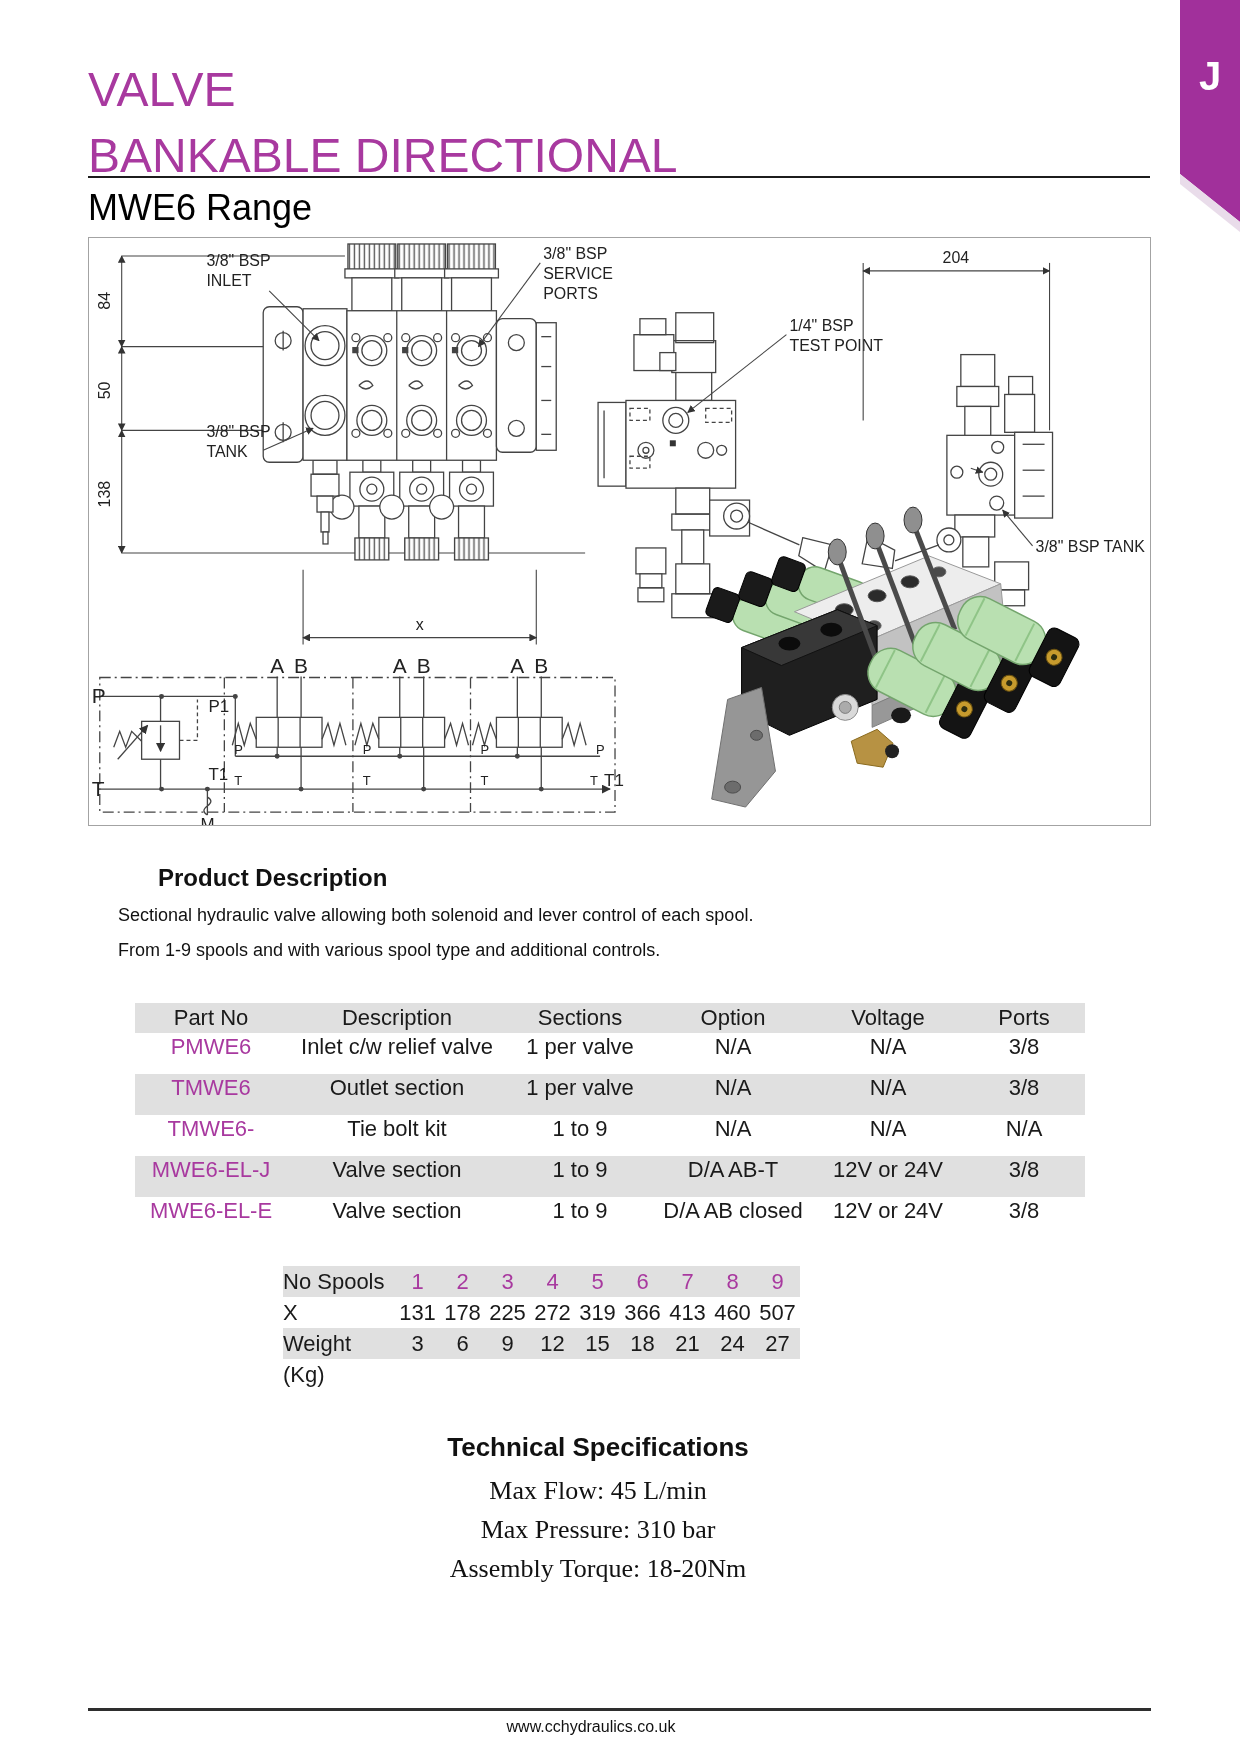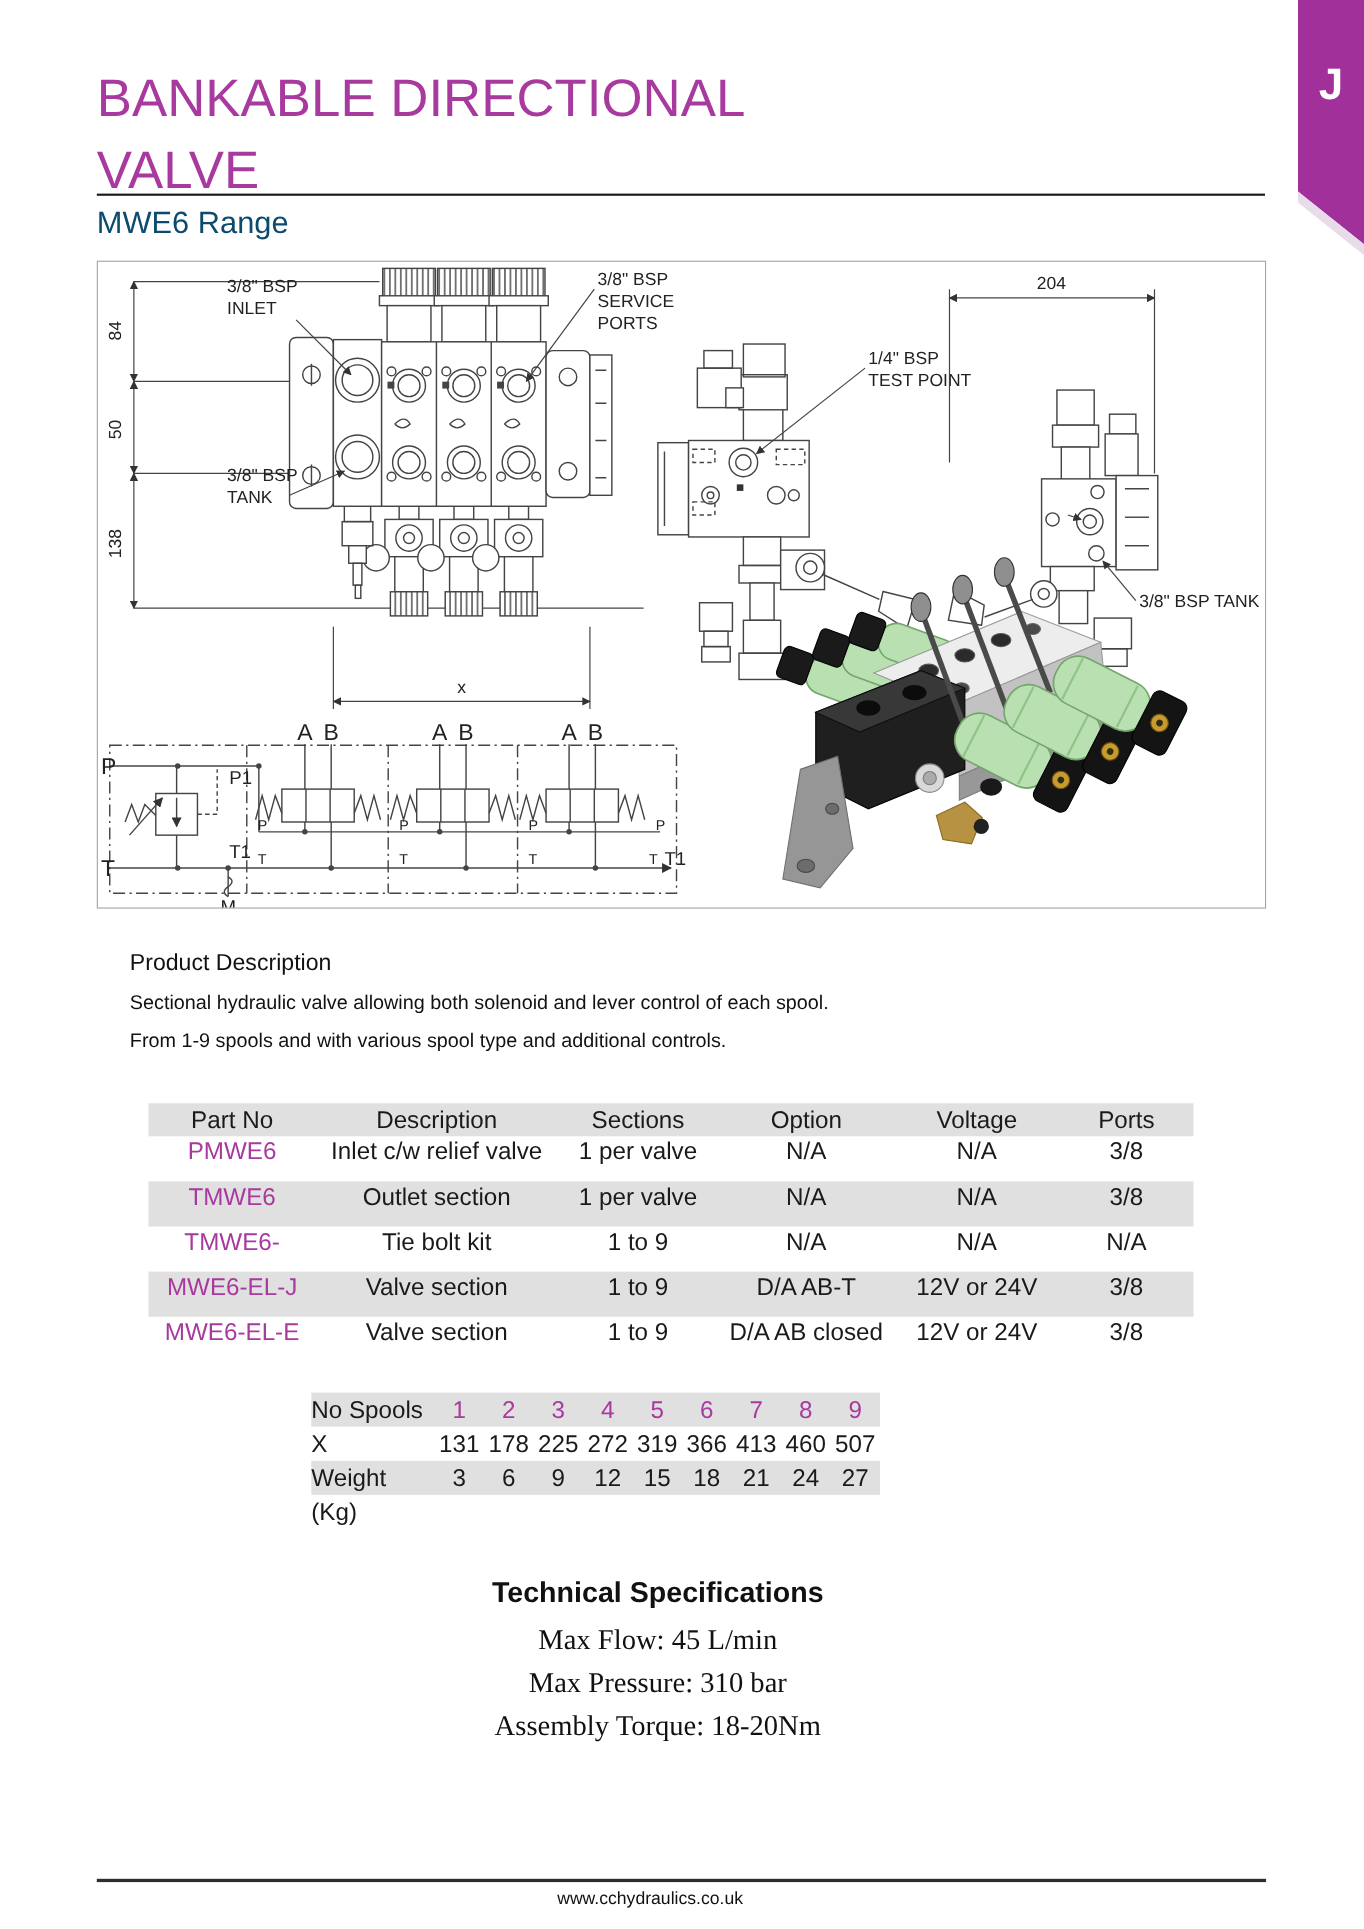--- a/index.html
+++ b/index.html
@@ -5,27 +5,27 @@
   * { margin:0; padding:0; box-sizing:border-box; }
   html,body { background:#fff; }
   body { font-family:"Liberation Sans", sans-serif; }
   .page { position:relative; width:1240px; height:1754px; background:#ffffff; overflow:hidden; }
 
   .jtab { position:absolute; top:0; right:0; width:60px; height:240px; }
 
   .title { position:absolute; left:88px; top:57px; font-size:48px; line-height:66px;
            color:#a8399f; letter-spacing:0px; }
   .rule  { position:absolute; left:88px; top:176px; width:1062px; height:2px; background:#1c1c1c; }
-  .subtitle { position:absolute; left:88px; top:187px; font-size:28px; color:#0c4a6e; }
+  .subtitle { position:absolute; left:88px; top:187px; font-size:36px; color:#000000; }
 
   .drawbox { position:absolute; left:88px; top:237px; width:1063px; height:589px;
              border:1px solid #a3a3a3; background:#fff; }
 
   .desc { position:absolute; left:118px; top:864px; width:960px; color:#111; }
-  .desc-h { font-size:21px; font-weight:normal; margin-bottom:6px; }
+  .desc-h { font-size:24px; font-weight:bold; margin-bottom:6px;margin-left:40px; }
   .desc-l { font-size:18px; line-height:35px; }
 
   .ptable { position:absolute; left:135px; top:1003px; width:950px; font-size:22px; color:#1a1a1a; }
   .pt-row { display:flex; height:41px; line-height:28px; }
   .pt-head { height:30px; line-height:30px; background:#e0e0e0; }
   .pt-cell { text-align:center; overflow:visible; white-space:nowrap; }
   .c0{width:152px;} .c1{width:220px;} .c2{width:146px;} .c3{width:160px;} .c4{width:150px;} .c5{width:122px;}
   .stripe { background:#e0e0e0; }
   .purple { color:#a8399f; }
 
@@ -60,22 +60,22 @@
 
 <div class="page">
 
   <svg class="jtab" viewBox="0 0 60 240">
     <polygon points="0,0 60,0 60,222 0,174" fill="#a1309b"></polygon>
     <polygon points="0,174 60,222 60,232 0,184" fill="#e9dcea"></polygon>
     <text x="30" y="90" text-anchor="middle" font-size="40" font-weight="bold" fill="#ffffff" font-family="Liberation Sans, sans-serif">J</text>
   </svg>
 
   <div class="title">
+    <div>VALVE</div>
     <div>BANKABLE DIRECTIONAL</div>
-    <div>VALVE</div>
   </div>
   <div class="rule"></div>
   <div class="subtitle">MWE6 Range</div>
 
   <div class="drawbox">
   <svg width="1061" height="587" viewBox="88 237 1063 589">
     <defs>
       <pattern id="kn" width="5" height="10" patternUnits="userSpaceOnUse">
         <rect width="5" height="10" fill="#ffffff"></rect>
         <line x1="2.5" y1="0" x2="2.5" y2="10" stroke="#555" stroke-width="1.4"></line>

